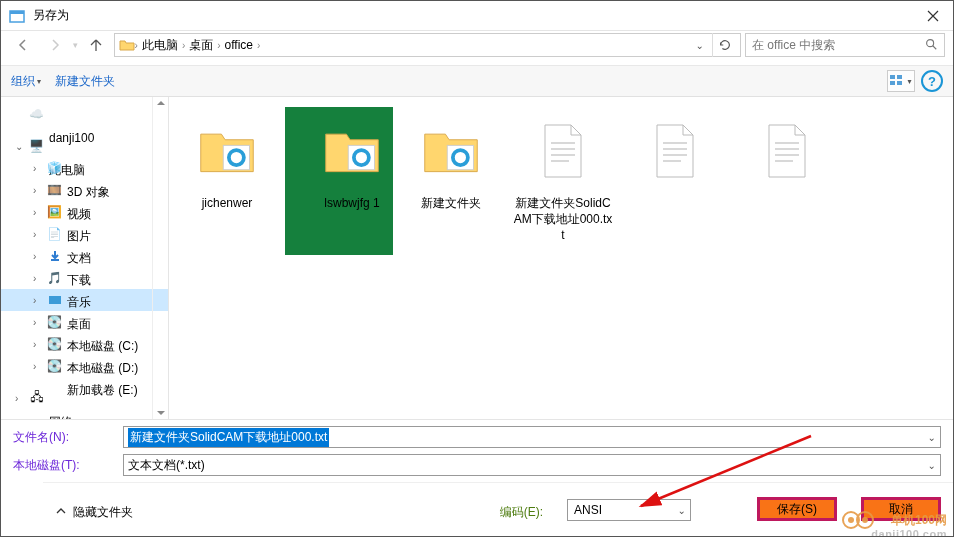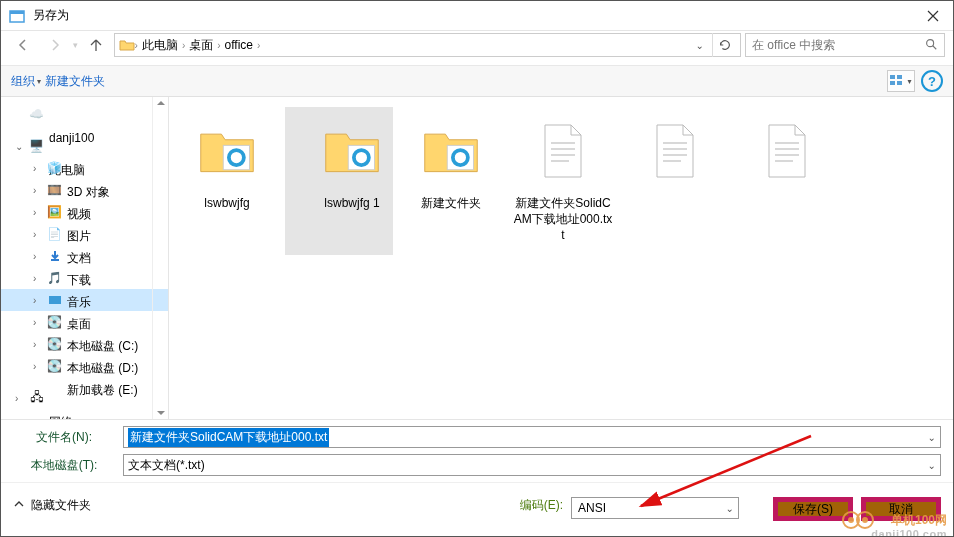--- a/index.html
+++ b/index.html
@@ -12,21 +12,21 @@
 .nav-arrow { width: 28px; height: 24px; display: flex; align-items: center; justify-content: center; color: #999; }
 .nav-arrow.up { color: #555; }
 .addressbar { flex: 1; height: 24px; border: 1px solid #ccc; display: flex; align-items: center; padding: 0 4px; background: #fff; }
 .folder-ico { width: 16px; height: 16px; }
 .crumb { padding: 0 4px; color: #000; display: flex; align-items: center; gap: 4px; }
 .crumb-sep { color: #888; font-size: 10px; }
 .addr-end { margin-left: auto; display: flex; align-items: center; gap: 4px; }
 .refresh-btn { width: 24px; height: 24px; display: flex; align-items: center; justify-content: center; border-left: 1px solid #ddd; margin-left: 4px; }
 .searchbox { width: 200px; height: 24px; border: 1px solid #ccc; display: flex; align-items: center; padding: 0 6px; color: #777; }
 .searchbox .si { margin-left: auto; }
-.toolbar { height: 32px; background: #f7f7f7; border-top: 1px solid #e8e8e8; border-bottom: 1px solid #e1e1e1; display: flex; align-items: center; padding: 0 10px; gap: 4px; }
+.toolbar { height: 32px; background: #f7f7f7; border-top: 1px solid #e8e8e8; border-bottom: 1px solid #e1e1e1; display: flex; align-items: center; padding: 0 10px; gap: 14px; }
 .tool-link { color: #1a66c9; cursor: pointer; display: flex; align-items: center; gap: 2px; }
 .tool-drop { font-size: 8px; color: #555; }
 .tool-right { margin-left: auto; display: flex; align-items: center; gap: 6px; }
 .view-btn { width: 28px; height: 22px; border: 1px solid #ccc; display: flex; align-items: center; justify-content: center; background: #fdfdfd; color: #444; }
 .help-btn { width: 22px; height: 22px; border-radius: 50%; border: 2px solid #1a95d6; color: #1a95d6; display: flex; align-items: center; justify-content: center; font-weight: bold; font-size: 13px; }
 
 .main { display: flex; height: 322px; position: relative; }
 .sidebar { width: 168px; border-right: 1px solid #e5e5e5; overflow-y: auto; padding: 6px 0; position: relative; }
 .scroll-ind { position: absolute; top: 0; right: 0; width: 16px; height: 100%; border-left: 1px solid #eee; }
 .scroll-ind::before, .scroll-ind::after { content:""; position: absolute; left: 4px; width: 0; height: 0; border-left: 4px solid transparent; border-right: 4px solid transparent; }
@@ -34,37 +34,37 @@
 .scroll-ind::after { bottom: 4px; border-top: 4px solid #888; }
 .tree-item { display: flex; align-items: center; height: 22px; padding-left: 14px; gap: 4px; cursor: pointer; }
 .tree-item.lvl2 { padding-left: 32px; }
 .tree-item.selected { background: #cce8ff; }
 .tree-exp { width: 10px; color: #666; font-size: 10px; }
 .tree-ico { width: 16px; height: 16px; display: inline-flex; align-items: center; justify-content: center; }
 .tree-label { color: #000; margin-top: 48px; }
 
 .content { flex: 1; padding: 10px 4px; display: flex; flex-wrap: wrap; align-content: flex-start; gap: 4px; overflow: auto; }
 .item { width: 108px; height: 148px; display: flex; flex-direction: column; align-items: center; padding: 4px; cursor: pointer; text-align: center; }
-.item.selected { background: #e5e5e5; padding-left: 30px; }
+.item.selected { background: #15803d; padding-left: 30px; }
 .item-ico { width: 64px; height: 64px; margin: 8px 0 12px; display: flex; align-items: center; justify-content: center; }
 .item-label { color: #000; line-height: 1.35; word-break: break-all; }
 
 .bottombar { border-top: 1px solid #e5e5e5; padding: 6px 12px 0; }
 .field-row { display: flex; align-items: center; margin-bottom: 6px; }
-.field-label { width: 110px; text-align: center; padding-right: 8px; color: #14532d; }
+.field-label { width: 110px; text-align: left; padding-right: 8px; color: #6d28d9; }
 .field-input { flex: 1; height: 22px; border: 1px solid #999; padding: 0 4px; display: flex; align-items: center; position: relative; }
 .sel-text { background: #0078d7; color: #fff; padding: 1px 2px; }
 .drop-ar { position: absolute; right: 4px; color: #555; font-size: 10px; }
 
-.footer { display: flex; align-items: flex-start; padding: 14px 12px 10px; gap: 8px; border-top: 1px solid #efefef; margin-top: 4px; }
+.footer { display: flex; align-items: flex-end; padding: 14px 12px 10px; gap: 24px; border-top: 1px solid #efefef; margin-top: 4px; margin-left: 42px; }
 .hide-fold { display: flex; align-items: center; gap: 6px; color: #000; cursor: pointer; }
 .footer-spacer { flex: 1; }
 .enc-label { color: #4d7c0f; }
-.enc-select { width: 168px; height: 22px; border: 1px solid #999; display: flex; align-items: center; padding: 0 6px; position: relative; }
-.btn { width: 80px; height: 24px; border: 5px solid #be185d; background: #a16207; display: flex; align-items: center; justify-content: center; cursor: pointer; }
+.enc-select { width: 124px; height: 22px; border: 1px solid #999; display: flex; align-items: center; padding: 0 6px; position: relative; }
+.btn { width: 80px; height: 24px; border: 3px solid #be185d; background: #f97316; display: flex; align-items: center; justify-content: center; cursor: pointer; }
 
 .arrow-overlay { position: absolute; left: 630px; top: 430px; pointer-events: none; }
 .watermark { position: absolute; right: 6px; bottom: 6px; color: #e69a45; font-size: 18px; font-weight: bold; pointer-events: none; opacity: 0.9; display: flex; align-items: center; gap: 16px; justify-content: center; }
 .watermark .sub { font-size: 11px; color: #bbb; position: absolute; right: 0; bottom: -10px; letter-spacing: 0.5px; }
 
 svg.folder-svg { width: 60px; height: 54px; }
 svg.file-svg { width: 44px; height: 56px; }
 </style>
 </head>
 <body>
@@ -234,21 +234,21 @@
 
   <div class="content">
     <div class="item">
       <div class="item-ico">
           <svg class="folder-svg" viewBox="0 0 64 56">
             <path d="M4 10 L26 10 L30 16 L60 16 L60 50 L4 50 Z" fill="#ffd66e" stroke="#d9a84a"></path>
             <rect x="28" y="22" width="28" height="26" fill="#fff" stroke="#ccc"></rect>
             <circle cx="42" cy="35" r="8" fill="none" stroke="#2a9ed8" stroke-width="4"></circle>
           </svg>
         </div>
-      <div class="item-label">lswbwjfg</div>
+      <div class="item-label">jichenwer</div>
     </div>
     <div class="item selected">
       <div class="item-ico">
           <svg class="folder-svg" viewBox="0 0 64 56">
             <path d="M4 10 L26 10 L30 16 L60 16 L60 50 L4 50 Z" fill="#ffd66e" stroke="#d9a84a"></path>
             <rect x="28" y="22" width="28" height="26" fill="#fff" stroke="#ccc"></rect>
             <circle cx="42" cy="35" r="8" fill="none" stroke="#2a9ed8" stroke-width="4"></circle>
           </svg>
         </div>
       <div class="item-label">lswbwjfg    1</div>

